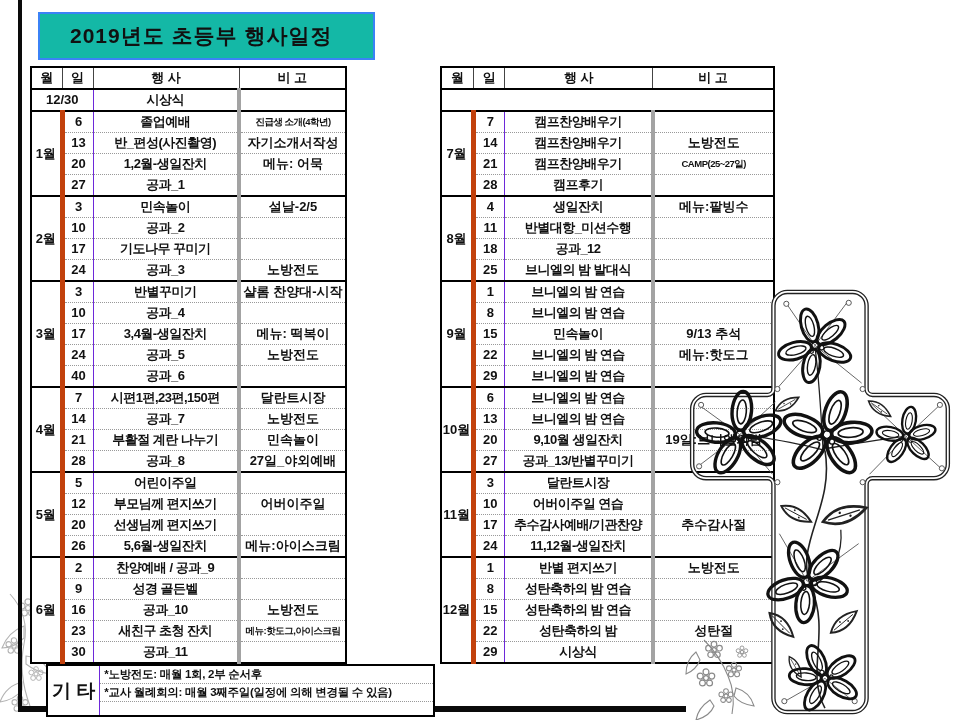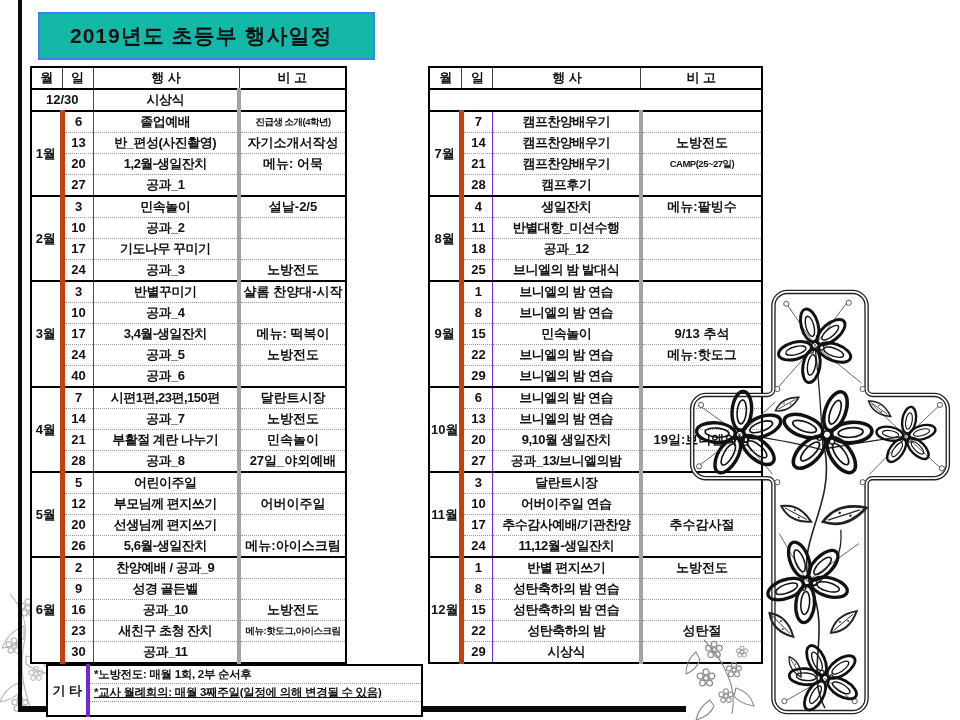--- a/index.html
+++ b/index.html
@@ -34,25 +34,25 @@
   td.c-note.small{font-size:9.5px;letter-spacing:-0.5px;}
   tr.r-month-start td{border-top:2px solid #000;}
   tr.r-dot td{border-top:1px dotted #999;}
   tr.pre td{height:20px;}
   tr.pre td.c-date{font-size:13px;}
 
   
   table.etc{border-collapse:collapse;table-layout:fixed;border:2px solid #000;margin-left:16px;background:#fff;}
   table.etc td{font-weight:bold;color:#111;padding:0 4px;overflow:hidden;white-space:nowrap;}
   td.etc-label{
-    width:30px;text-align:right;border-right:4px solid #6d28d9;
-    white-space:pre-line;font-size:13px;line-height:16px;padding:0;
+    width:30px;text-align:right;border-right:1px solid #6d28d9;
+    white-space:pre-line;font-size:19px;line-height:16px;padding:0;
   }
   td.etc-row{font-size:11.5px;height:17px;line-height:17px;letter-spacing:-0.3px;margin-top:12px;}
-  tr.etc-dot td.etc-row{border-top:1px dotted #999;text-decoration:underline;}
+  tr.etc-dot td.etc-row{border-top:1px dotted #999;}
   tr.etc-blank td{height:13px;}
 
   
   .cross-art{position:absolute;left:686px;top:284px;width:268px;height:436px;}
   .cluster-left{position:absolute;left:0;top:586px;width:62px;height:134px;}
   .cluster-bottom{position:absolute;left:684px;top:630px;width:72px;height:90px;}
 </style>
 </head>
 <body>
 
@@ -365,21 +365,21 @@
           <td class="c-event">브니엘의 밤 연습</td>
           <td class="c-note"></td>
         </tr>
         <tr class="r-dot">
           <td class="c-day">20</td>
           <td class="c-event">9,10월 생일잔치</td>
           <td class="c-note">19일:브니엘의밤</td>
         </tr>
         <tr class="r-dot">
           <td class="c-day">27</td>
-          <td class="c-event">공과_13/브니엘의밤</td>
+          <td class="c-event">공과_13/반별꾸미기</td>
           <td class="c-note"></td>
         </tr>
         <tr class="r-month-start">
           <td class="c-month" rowspan="4">11월</td>
           <td class="c-day">3</td>
           <td class="c-event">달란트시장</td>
           <td class="c-note"></td>
         </tr>
         <tr class="r-dot">
           <td class="c-day">10</td>

